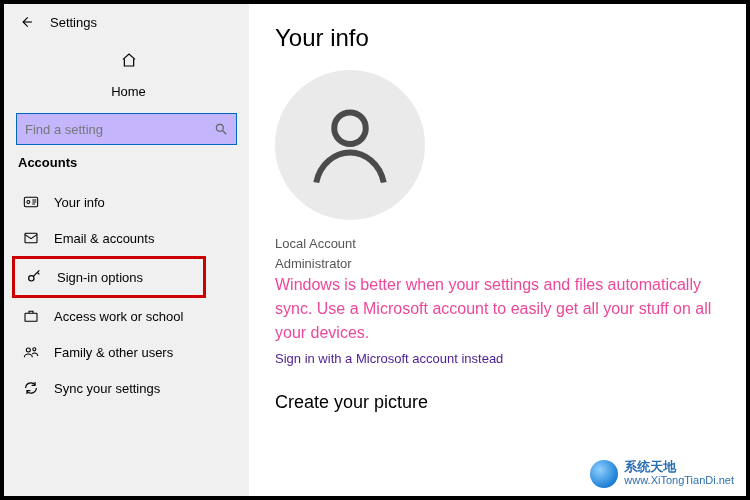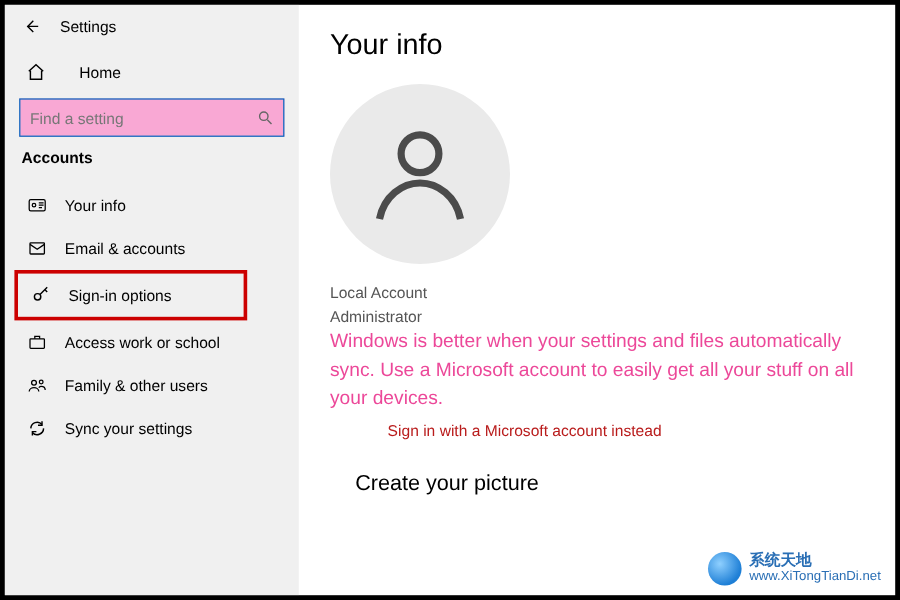--- a/index.html
+++ b/index.html
@@ -15,26 +15,26 @@
   .app { display: flex; height: 100%; border-radius: 13px; }
   .sidebar {
     width: 245px;
     background: #f0f0f0;
     padding: 8px 8px 0 8px;
     display: flex; flex-direction: column;
   }
   .topbar { display: flex; align-items: center; gap: 16px; padding: 2px 4px 8px 6px; }
   .back-btn { width: 16px; height: 16px; display:flex; align-items:center; justify-content:center; cursor:pointer; }
   .win-title { font-size: 13px; }
-  .home-row { display:flex; align-items:center; gap:28px; padding:8px 6px 8px 10px; margin-top:6px; cursor:pointer; }
+  .home-row { display:flex; align-items:center; gap:16px; padding:8px 6px 8px 10px; margin-top:6px; cursor:pointer;flex-direction:column; }
   .home-row .lbl { font-size:13px; }
   .search {
     margin: 6px 4px 10px 4px;
     border: 1.5px solid #0067c0;
-    background:#f9a8d4;
+    background:#c4b5fd;
     height: 30px;
     display:flex; align-items:center;
     padding: 15px 8px;
   }
   .search input {
     flex:1; border:none; outline:none; font-size:13px; background:transparent;
     font-family: inherit; color:#666;
   }
   .search input::placeholder { color:#777; font-style: normal; }
   .search .sicon { color:#555; }
@@ -55,22 +55,22 @@
   .page-title { font-size: 24px; font-weight:400; margin-bottom: 18px; }
   .avatar-wrap { display:flex; justify-content:flex-start; }
   .avatar {
     width: 150px; height:150px; border-radius:50%;
     background:#eaeaea;
     display:flex; align-items:center; justify-content:center;
     margin-bottom: 14px;
   }
   .acct-type { font-size:13px; color:#555; line-height:1.5; }
   .ms-blurb { font-size:16px; color:#ec4899; line-height:1.5; margin-bottom:6px; max-width:440px; }
-  .ms-link { font-size:13px; color:#b91c1c; cursor:pointer;margin-left:48px; }
-  .subhead { font-size:18px; font-weight:400; margin-top:26px;margin-left:21px; }
+  .ms-link { font-size:13px; color:#4c1d95; cursor:pointer; }
+  .subhead { font-size:18px; font-weight:400; margin-top:26px; }
   .watermark {
     position:absolute; right:12px; bottom:8px;
     display:flex; align-items:flex-start; gap:6px;
     font-size:11px; color:#2a6fb5;
     font-family: Arial, sans-serif;
   }
   .watermark .orb {
     width:28px; height:28px; border-radius:50%;
     background: radial-gradient(circle at 35% 35%, #8fd0ff, #1e7fd6 70%);
   }

